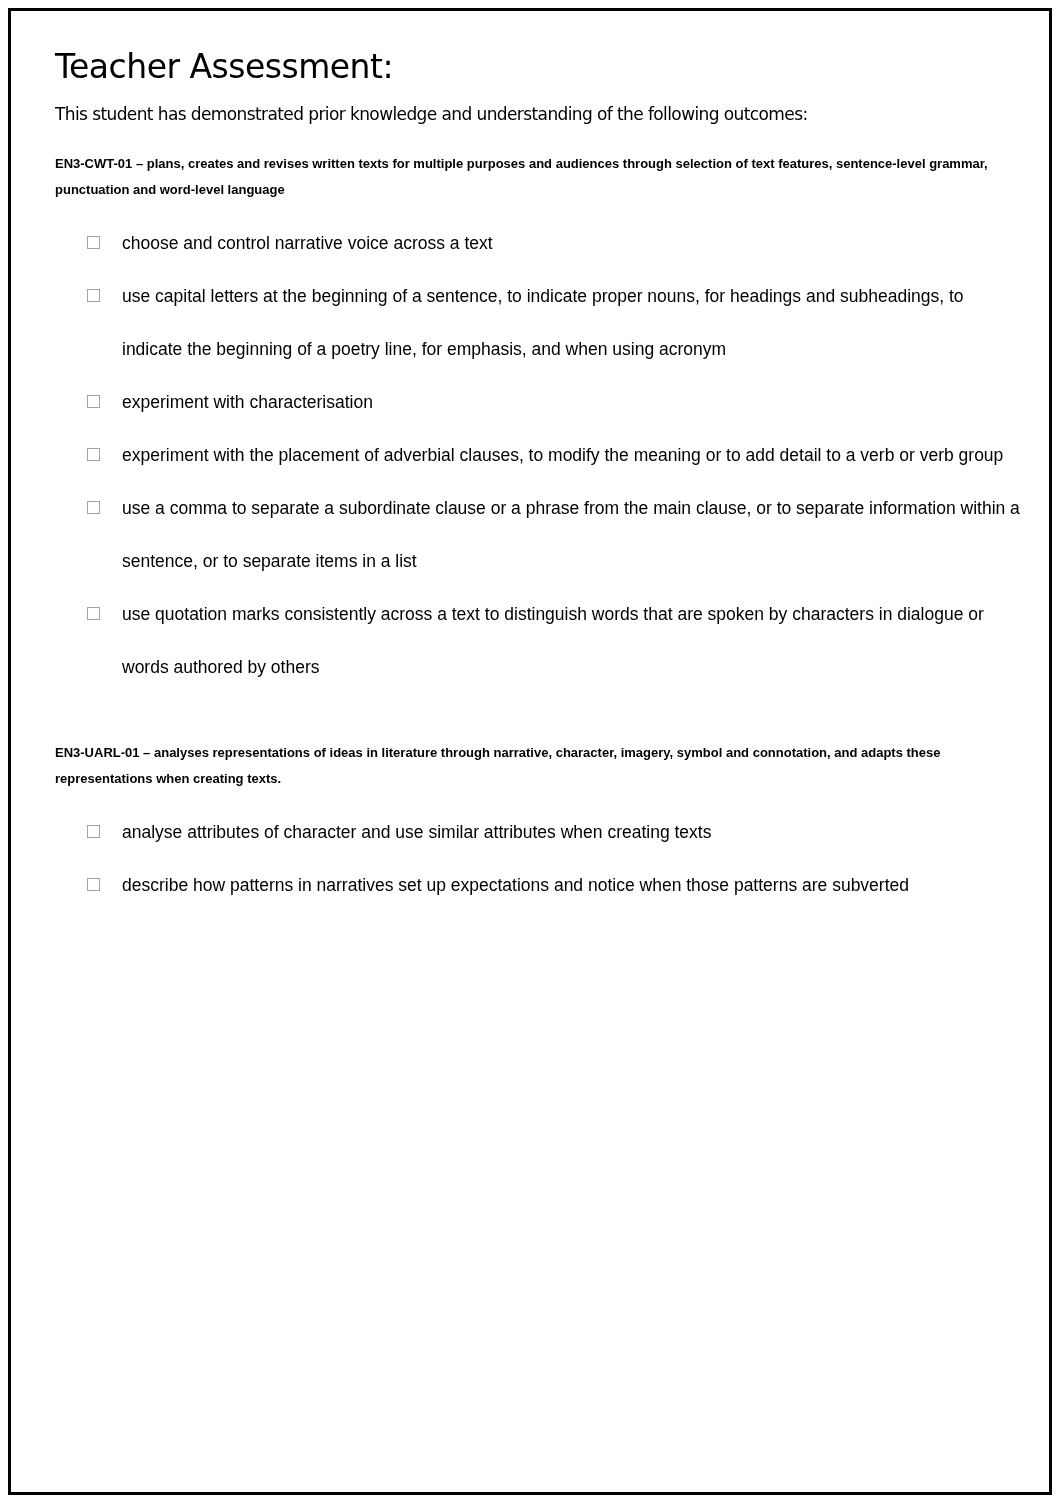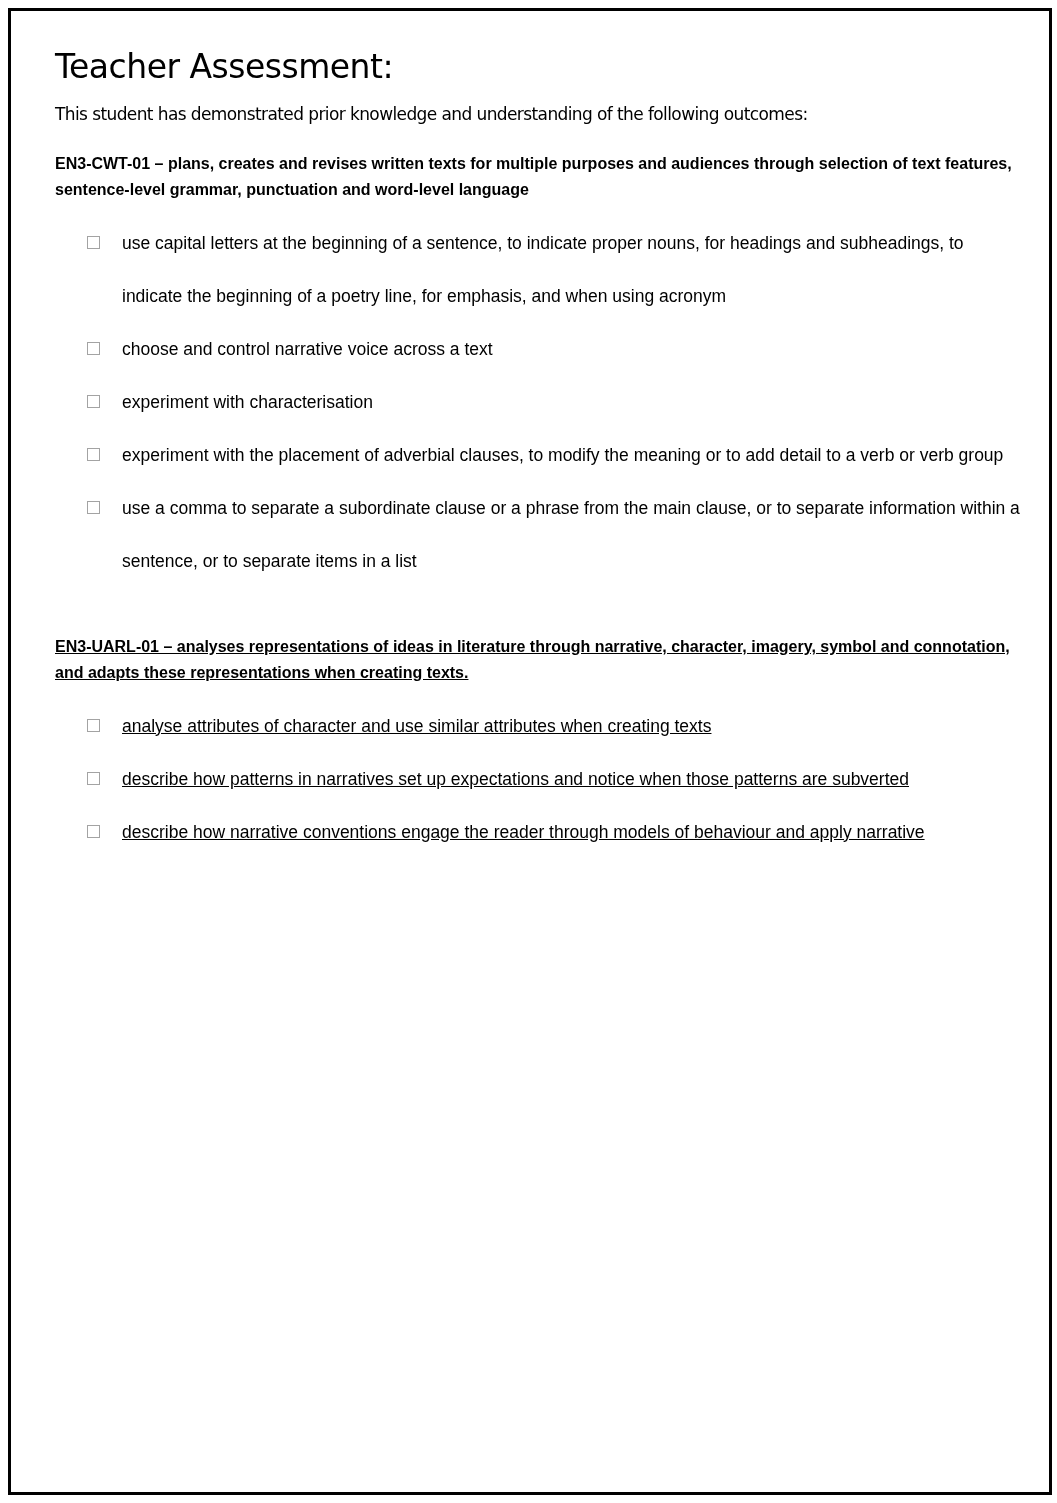--- a/index.html
+++ b/index.html
@@ -42,23 +42,23 @@
   }
   .doc-subtitle {
     font-family: "DejaVu Sans", sans-serif;
     font-size: 17px;
     font-weight: 500;
     letter-spacing: -0.6px;
     margin: 0;
     line-height: 1.3;
   }
   .section { margin-top: 26px; }
-  .section + .section { margin-top: 46px; text-decoration: underline; }
+  .section + .section { margin-top: 46px; }
   .section-heading {
-    font-size: 16px;
+    font-size: 13px;
     font-weight: bold;
     line-height: 26px;
     margin: 0;
   }
   .checklist {
     margin-top: 14px;
   }
   .check-item {
     position: relative;
     padding-left: 67px;
@@ -85,60 +85,60 @@
     <h1 class="doc-title">Teacher Assessment:</h1>
     <p class="doc-subtitle">This student has demonstrated prior knowledge and understanding of the following outcomes:</p>
 
     <div>
   <div class="section">
     <h2 class="section-heading">EN3-CWT-01 – plans, creates and revises written texts for multiple purposes and audiences through selection of text features, sentence-level grammar, punctuation and word-level language</h2>
     <div class="checklist">
 
   <div class="check-item">
     <span class="checkbox"></span>
-    <span>use capital letters at the beginning of a sentence, to indicate proper nouns, for headings and subheadings, to indicate the beginning of a poetry line, for emphasis, and when using acronym</span>
+    <span>choose and control narrative voice across a text</span>
   </div>
 
   <div class="check-item">
     <span class="checkbox"></span>
-    <span>choose and control narrative voice across a text</span>
+    <span>use capital letters at the beginning of a sentence, to indicate proper nouns, for headings and subheadings, to indicate the beginning of a poetry line, for emphasis, and when using acronym</span>
   </div>
 
   <div class="check-item">
     <span class="checkbox"></span>
     <span>experiment with characterisation</span>
   </div>
 
   <div class="check-item">
     <span class="checkbox"></span>
     <span>experiment with the placement of adverbial clauses, to modify the meaning or to add detail to a verb or verb group</span>
   </div>
 
   <div class="check-item">
     <span class="checkbox"></span>
     <span>use a comma to separate a subordinate clause or a phrase from the main clause, or to separate information within a sentence, or to separate items in a list</span>
   </div>
 
+  <div class="check-item">
+    <span class="checkbox"></span>
+    <span>use quotation marks consistently across a text to distinguish words that are spoken by characters in dialogue or words authored by others</span>
+  </div>
 </div>
   </div>
 
   <div class="section">
     <h2 class="section-heading">EN3-UARL-01 – analyses representations of ideas in literature through narrative, character, imagery, symbol and connotation, and adapts these representations when creating texts.</h2>
     <div class="checklist">
   <div class="check-item">
     <span class="checkbox"></span>
     <span>analyse attributes of character and use similar attributes when creating texts</span>
   </div>
 
   <div class="check-item">
     <span class="checkbox"></span>
     <span>describe how patterns in narratives set up expectations and notice when those patterns are subverted</span>
   </div>
 
-  <div class="check-item">
-    <span class="checkbox"></span>
-    <span>describe how narrative conventions engage the reader through models of behaviour and apply narrative</span>
-  </div>
 </div>
   </div>
 </div>
   </div>
 </div>
 
 </body></html>

